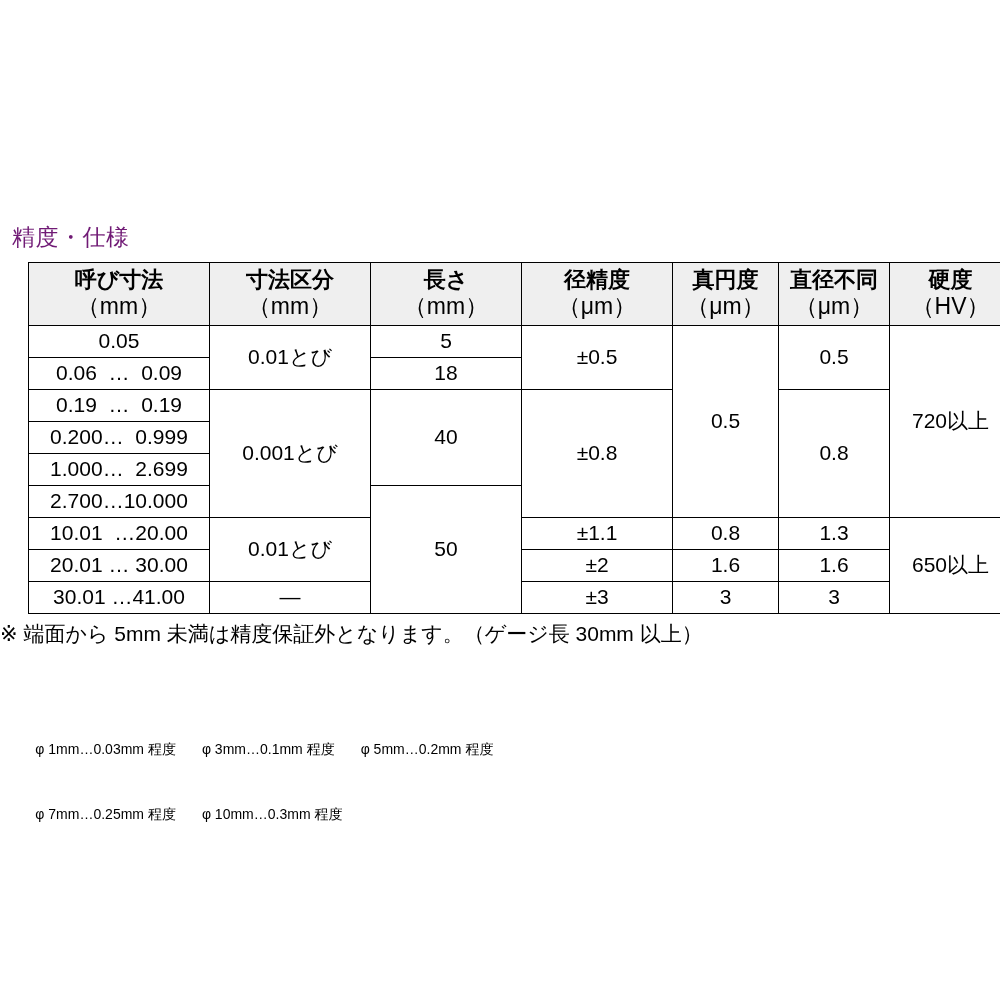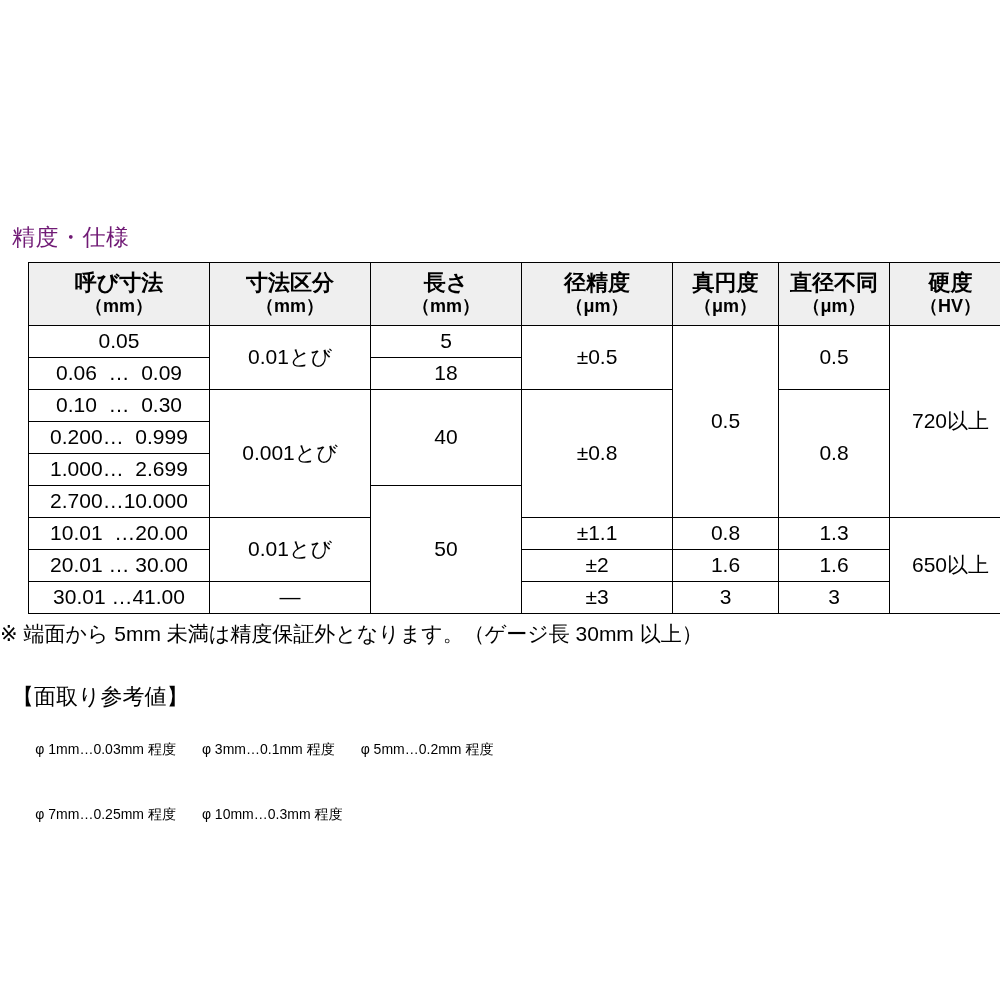--- a/index.html
+++ b/index.html
@@ -48,22 +48,22 @@
     font-weight: normal;
   }
   table.spec thead th {
     background: #efefef;
     font-weight: bold;
     font-size: 22px;
     height: 62px;
   }
   table.spec thead th .sub {
     display: block;
-    font-weight: bold;
-    font-size: 18px;
+    font-weight: normal;
+    font-size: 23px;
   }
   table.spec tbody td {
     height: 31px;
     font-size: 21px;
   }
   td.name {
     text-align: left;
     padding-left: 10px;
     white-space: pre;
     font-size: 21px;
@@ -154,21 +154,21 @@
         <td rowspan="2">±0.5</td>
         <td rowspan="6">0.5</td>
         <td rowspan="2">0.5</td>
         <td rowspan="6">720以上</td>
       </tr>
       <tr>
         <td class="name">0.06  …  0.09</td>
         <td>18</td>
       </tr>
       <tr>
-        <td class="name">0.10  …  0.30</td>
+        <td class="name">0.19  …  0.19</td>
         <td rowspan="4" class="namec">0.001とび</td>
         <td rowspan="3">40</td>
         <td rowspan="4">±0.8</td>
         <td rowspan="4">0.8</td>
       </tr>
       <tr>
         <td class="name">0.200…  0.999</td>
       </tr>
       <tr>
         <td class="name">1.000…  2.699</td>
@@ -198,21 +198,20 @@
         <td>3</td>
         <td>3</td>
       </tr>
     </tbody>
   </table>
 
   <div class="notes">
     <div>※ 端面から 5mm 未満は精度保証外となります。（ゲージ長 30mm 以上）</div>
   </div>
 
-  <div class="chamfer-head">【面取り参考値】</div>
 
   <div class="chamfer-rows">
     <div>
       <span>φ 1mm…0.03mm 程度</span><span class="gap"></span><span>φ 3mm…0.1mm 程度</span><span class="gap"></span><span>φ 5mm…0.2mm 程度</span>
     </div>
     <div>
       <span>φ 7mm…0.25mm 程度</span><span class="gap"></span><span>φ 10mm…0.3mm 程度</span>
     </div>
   </div>
 

